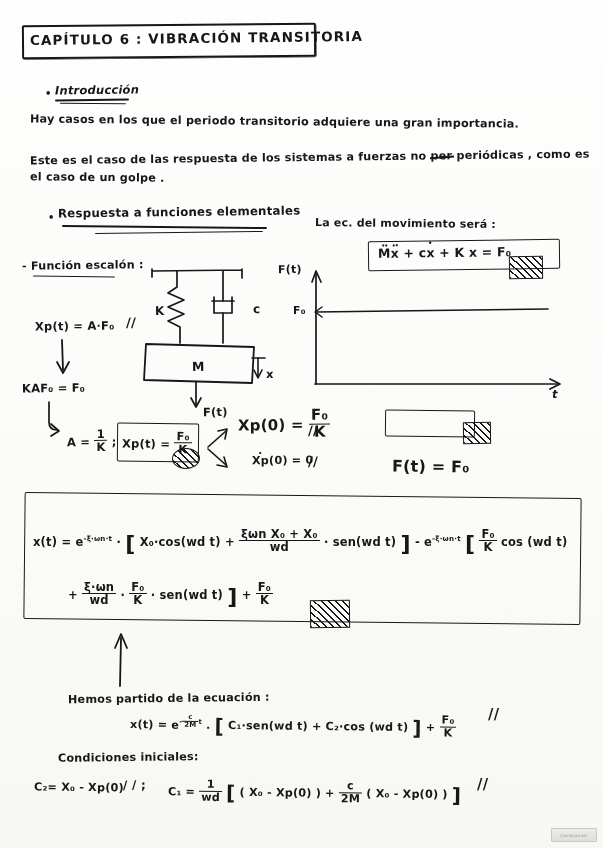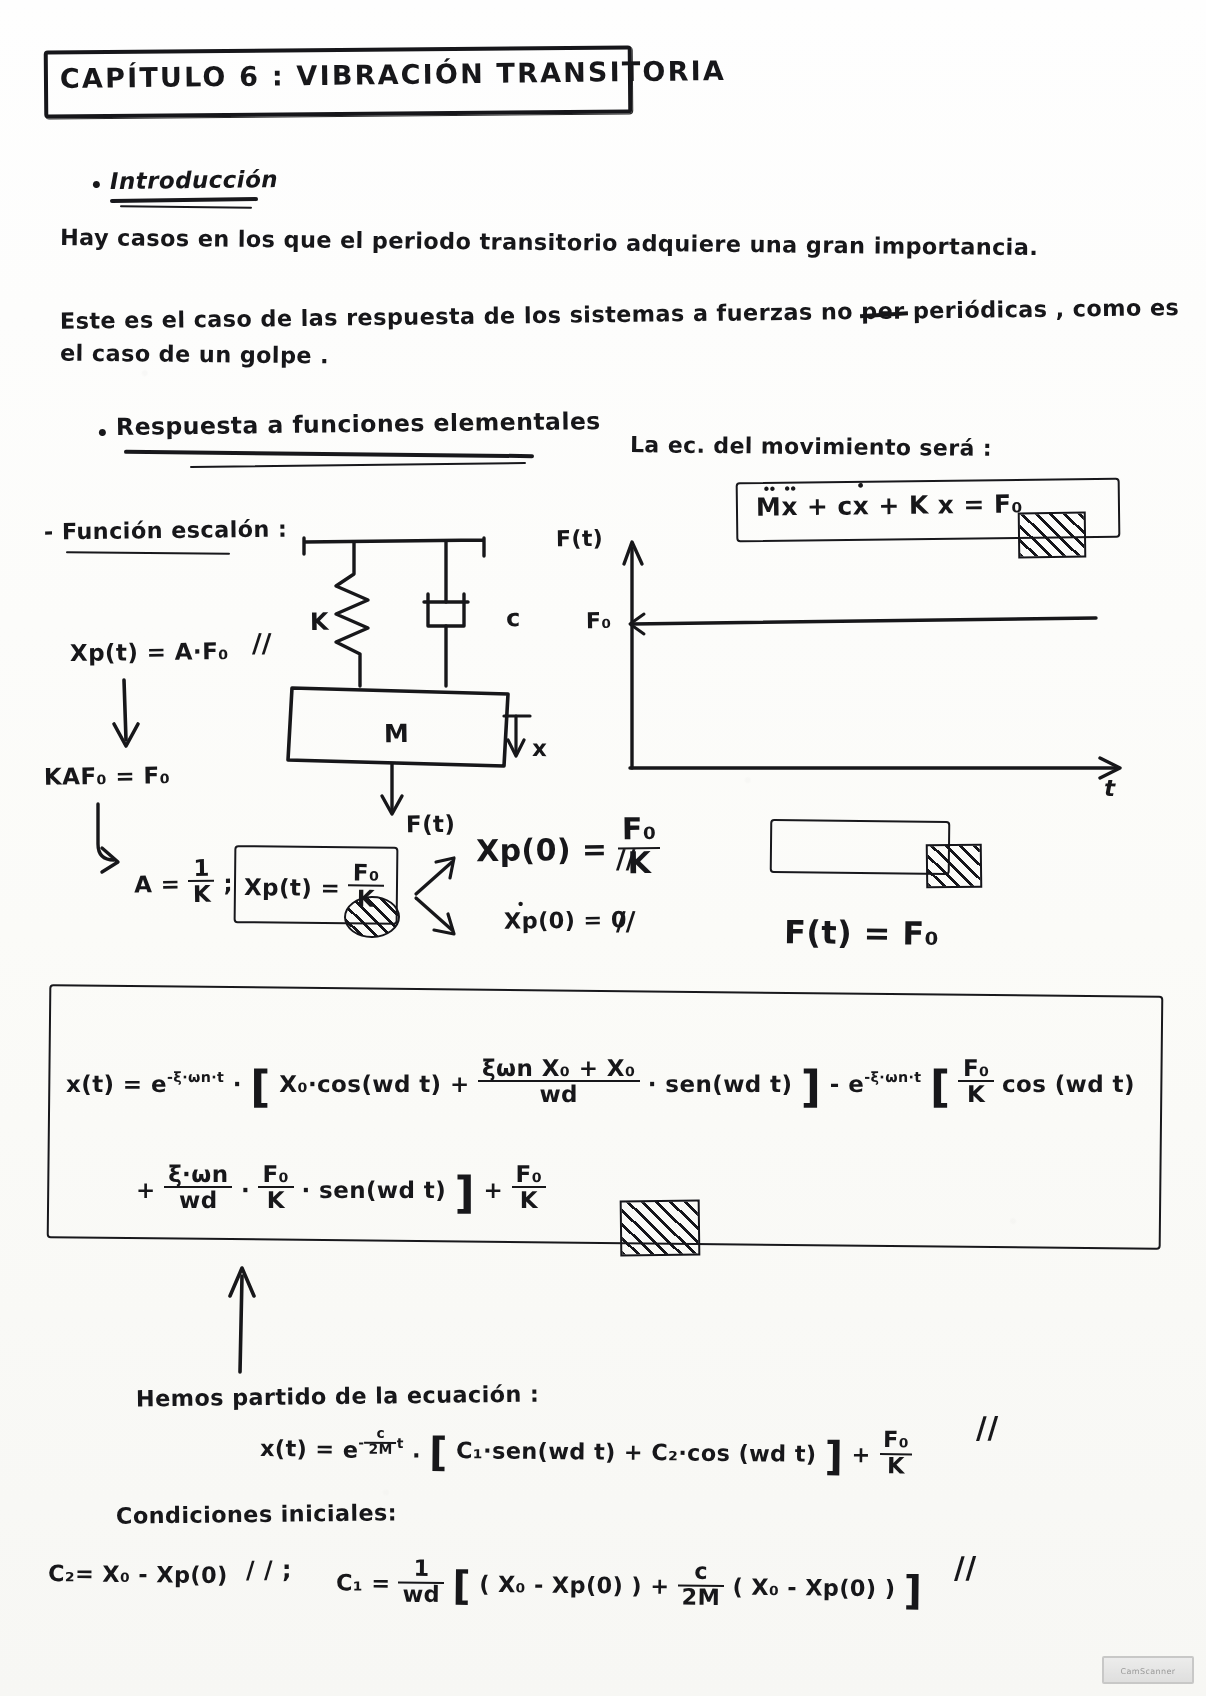--- a/index.html
+++ b/index.html
@@ -293,21 +293,21 @@
     <span>+</span>
     <span class="frac">
       <span class="nu">F₀</span>
       <span class="de">K</span>
     </span>
   </div>
   <div class="hand sk" style="left:488px;top:706px;font-size:15px;">//</div>
 
   <div class="hand sk" style="left:58px;top:752px;font-size:11.2px;">Condiciones iniciales:</div>
 
-  <div class="hand sk2" style="left:24px;top:782px;font-size:11.2px;">
+  <div class="hand sk2" style="left:34px;top:782px;font-size:11.2px;">
     <span>C₂</span><span>= X₀ - Xp(0)</span>
   </div>
   <div class="hand sk" style="left:123px;top:779px;font-size:12px;">/ / ;</div>
 
   <div class="hand sk2" style="left:168px;top:780px;font-size:11.2px;">
     <span>C₁ =</span>
     <span class="frac">
       <span class="nu">1</span>
       <span class="de">wd</span>
     </span>

